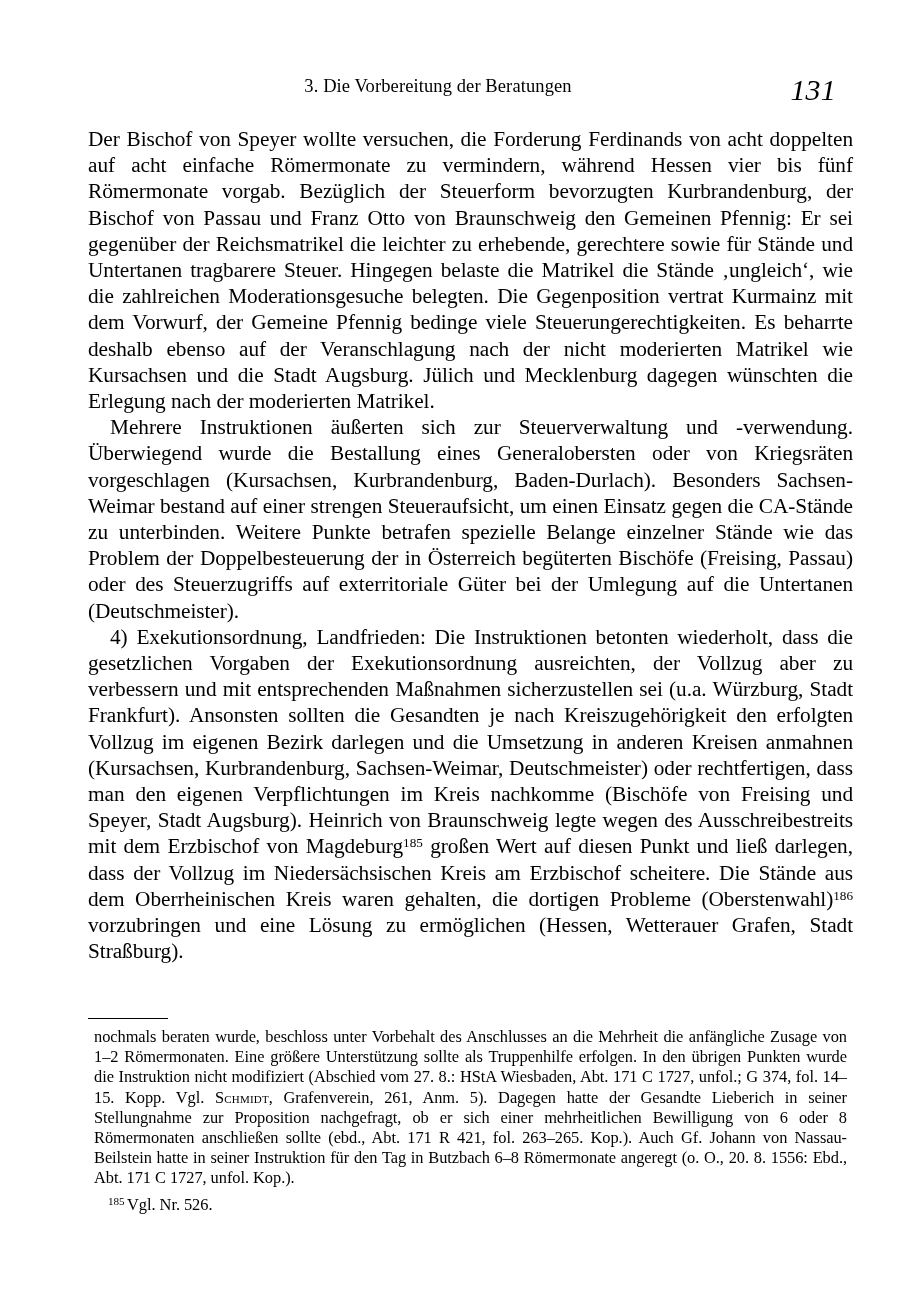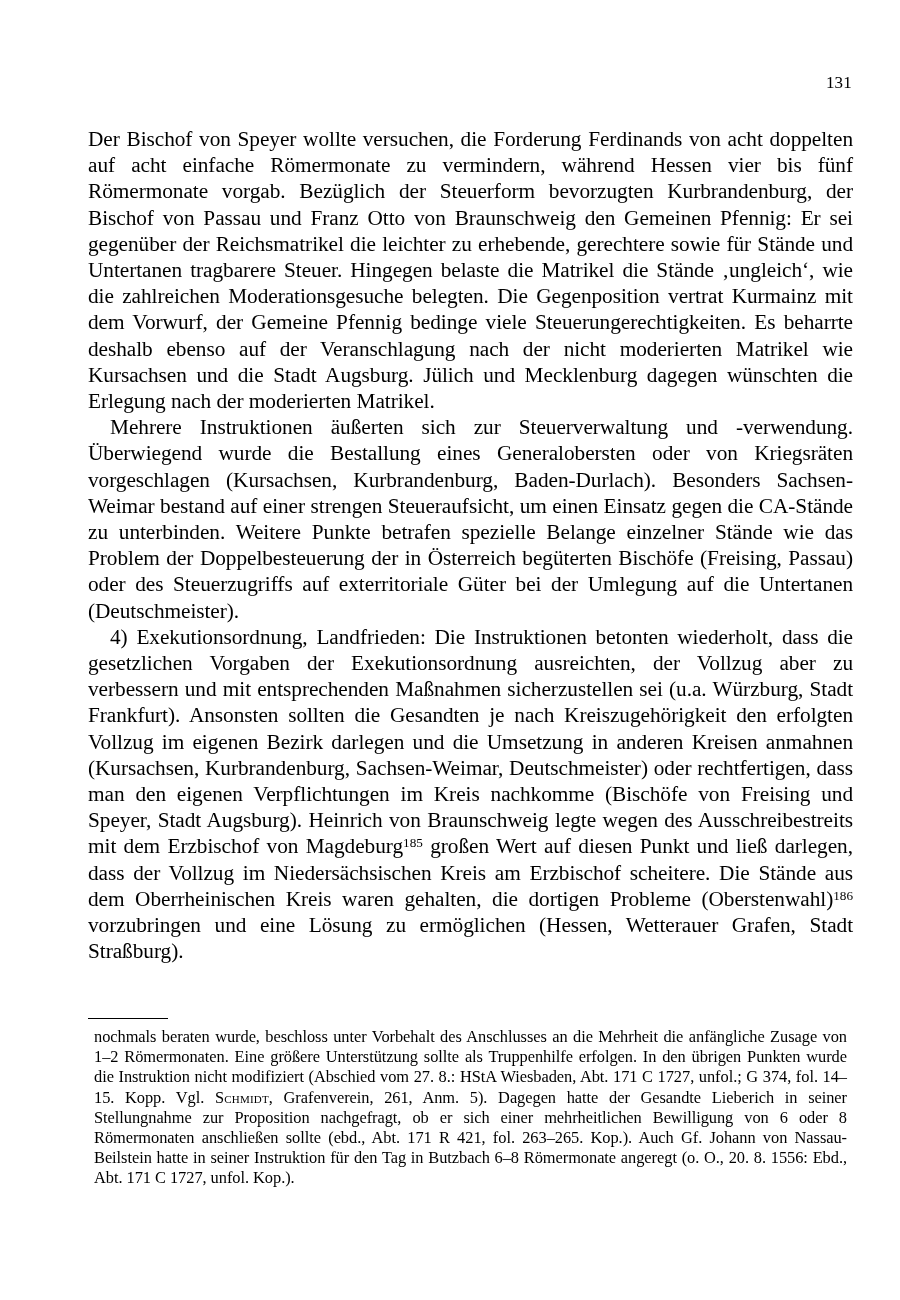--- a/index.html
+++ b/index.html
@@ -39,24 +39,25 @@
     left: 0;
     top: 0;
     width: 700px;
     text-align: center;
     font-size: 18.5px;
     letter-spacing: 0.1px;
     white-space: nowrap;
   }
   .runhead-folio {
     position: absolute;
-    right: 0;
+    right: 16px;
     top: -3px;
-    font-size: 17px;
+    font-size: 30px;
     letter-spacing: 0.2px;
+    font-style: italic;
   }
 
   
   .body-block {
     position: absolute;
     left: 88px;
     top: 126px;
     width: 765px;
   }
   .para {
@@ -117,36 +118,38 @@
     font-variant: small-caps;
     letter-spacing: 0.2px;
   }
 </style>
 </head>
 <body>
 
 <div class="page">
 
   <div class="runhead">
+    <span class="runhead-title">3. Die Vorbereitung der Beratungen</span>
     <span class="runhead-folio">131</span>
   </div>
 
   <div class="body-block">
 
     <p class="para">Der Bischof von Speyer wollte versuchen, die Forderung Ferdinands von acht doppelten auf acht einfache Römermonate zu vermindern, während Hessen vier bis fünf Römermonate vorgab. Bezüglich der Steuerform bevorzugten Kurbrandenburg, der Bischof von Passau und Franz Otto von Braunschweig den Gemeinen Pfennig: Er sei gegenüber der Reichsmatrikel die leichter zu erhebende, gerechtere sowie für Stände und Untertanen tragbarere Steuer. Hingegen belaste die Matrikel die Stände ‚ungleich‘, wie die zahlreichen Moderationsgesuche belegten. Die Gegenposition vertrat Kurmainz mit dem Vorwurf, der Gemeine Pfennig bedinge viele Steuerungerechtigkeiten. Es beharrte deshalb ebenso auf der Veranschlagung nach der nicht moderierten Matrikel wie Kursachsen und die Stadt Augsburg. Jülich und Mecklenburg dagegen wünschten die Erlegung nach der moderierten Matrikel.</p>
 
     <p class="para">Mehrere Instruktionen äußerten sich zur Steuerverwaltung und -verwendung. Überwiegend wurde die Bestallung eines Generalobersten oder von Kriegsräten vorgeschlagen (Kursachsen, Kurbrandenburg, Baden-Durlach). Besonders Sachsen-Weimar bestand auf einer strengen Steueraufsicht, um einen Einsatz gegen die CA-Stände zu unterbinden. Weitere Punkte betrafen spezielle Belange einzelner Stände wie das Problem der Doppelbesteuerung der in Österreich begüterten Bischöfe (Freising, Passau) oder des Steuerzugriffs auf exterritoriale Güter bei der Umlegung auf die Untertanen (Deutschmeister).</p>
 
     <p class="para"><span>4) Exekutionsordnung, Landfrieden: Die Instruktionen betonten wiederholt, dass die gesetzlichen Vorgaben der Exekutionsordnung ausreichten, der Vollzug aber zu verbessern und mit entsprechenden Maßnahmen sicherzustellen sei (u.a. Würzburg, Stadt Frankfurt). Ansonsten sollten die Gesandten je nach Kreiszugehörigkeit den erfolgten Vollzug im eigenen Bezirk darlegen und die Umsetzung in anderen Kreisen anmahnen (Kursachsen, Kurbrandenburg, Sachsen-Weimar, Deutschmeister) oder rechtfertigen, dass man den eigenen Verpflichtungen im Kreis nachkomme (Bischöfe von Freising und Speyer, Stadt Augsburg). Heinrich von Braunschweig legte wegen des Ausschreibestreits mit dem Erzbischof von Magdeburg</span><sup>185</sup><span> großen Wert auf diesen Punkt und ließ darlegen, dass der Vollzug im Niedersächsischen Kreis am Erzbischof scheitere. Die Stände aus dem Oberrheinischen Kreis waren gehalten, die dortigen Probleme (Oberstenwahl)</span><sup>186</sup><span> vorzubringen und eine Lösung zu ermöglichen (Hessen, Wetterauer Grafen, Stadt Straßburg).</span></p>
 
   </div>
 
   <div class="footnotes">
 
     <div class="fn-rule"></div>
 
     <p class="fn-cont"><span>nochmals beraten wurde, beschloss unter Vorbehalt des Anschlusses an die Mehrheit die anfängliche Zusage von 1–2 Römermonaten. Eine größere Unterstützung sollte als Truppenhilfe erfolgen. In den übrigen Punkten wurde die Instruktion nicht modifiziert (Abschied vom 27. 8.: HStA Wiesbaden, Abt. 171 C 1727, unfol.; G 374, fol. 14–15. Kopp. Vgl. </span><span class="smallcaps">Schmidt</span><span>, Grafenverein, 261, Anm. 5). Dagegen hatte der Gesandte Lieberich in seiner Stellungnahme zur Proposition nachgefragt, ob er sich einer mehrheitlichen Bewilligung von 6 oder 8 Römermonaten anschließen sollte (ebd., Abt. 171 R 421, fol. 263–265. Kop.). Auch Gf. Johann von Nassau-Beilstein hatte in seiner Instruktion für den Tag in Butzbach 6–8 Römermonate angeregt (o. O., 20. 8. 1556: Ebd., Abt. 171 C 1727, unfol. Kop.).</span></p>
 
+    <p class="fn-item"><sup>185</sup><span>Vgl. Nr. 526.</span></p>
 
 
   </div>
 
 </div>
 
 </body></html>

